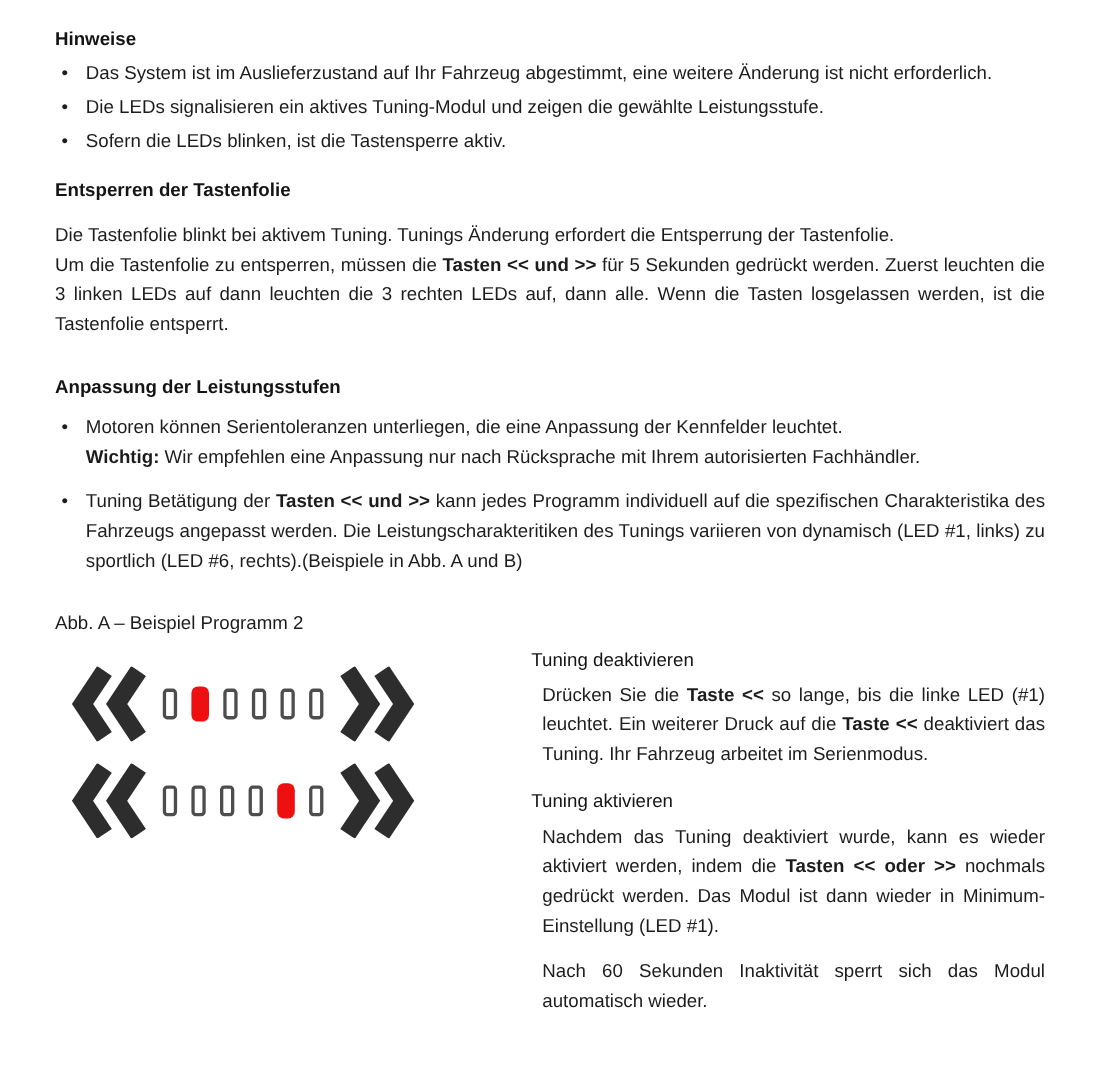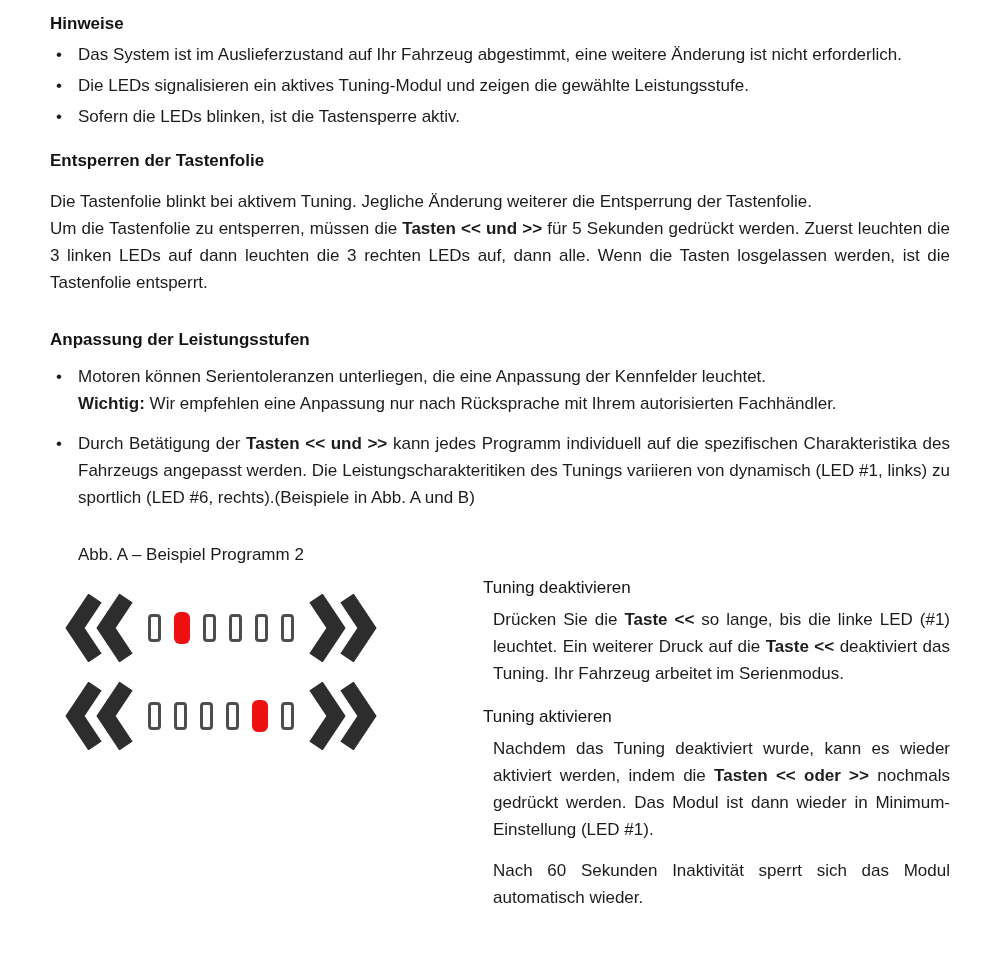--- a/index.html
+++ b/index.html
@@ -11,37 +11,37 @@
   }
   *{margin:0;padding:0;box-sizing:border-box;}
   html,body{width:1000px;height:975px;overflow:hidden;}
   body{
     background:var(--paper);
     color:var(--ink);
     font-family:"Liberation Sans", sans-serif;
     font-size:17px;
     line-height:27px;
   }
-  .page{width:1000px;height:975px;padding:10px 50px 0 50px;}
+  .page{width:1000px;height:975px;padding:22px 50px 0 50px;}
   h3{font-size:17px;font-weight:700;line-height:27px;color:#141414;}
   .sec-entsperren h3{margin-top:17px;}
   .sec-anpassung h3{margin-top:30px;}
   .sec-entsperren p{margin-top:14px;text-align:justify;}
   .bullets{margin-top:3px;}
   .bullet{position:relative;padding-left:28px;margin-top:4px;}
   .bullet .marker{position:absolute;left:6px;top:0;}
   .bullet.just{text-align:justify;}
   .sec-anpassung .bullet.first{margin-top:10px;}
   .sec-anpassung .bullet.second{margin-top:13px;}
   .b{font-weight:700;}
   
   .columns{display:flex;margin-top:30px;}
   .col-left{width:433px;flex:none;}
   .col-right{flex:1;padding-top:33px;}
-  .caption{line-height:27px;margin-left:28px;}
+  .caption{line-height:27px;}
   .caption-b{margin-top:98px;}
   .figure{display:flex;align-items:center;gap:12px;margin:26px 0 0 12px;}
   .figure-b{margin-top:20px;}
   .chev{display:block;flex:none;}
   .chev path{fill:none;stroke:var(--chev);stroke-width:16;stroke-linecap:butt;stroke-linejoin:miter;}
   .leds{display:flex;align-items:center;gap:13px;}
   .led{width:13px;height:28px;border:3px solid var(--ledline);border-radius:4px;background:#fff;flex:none;}
   .led.on{width:16px;height:32px;border:none;border-radius:6px;background:var(--red);}
   
   .col-right h4{font-size:17px;font-weight:400;line-height:27px;color:#141414;margin-bottom:5px;}
@@ -67,35 +67,35 @@
       </div>
       <div class="bullet">
         <span class="marker">•</span>
         <span>Sofern die LEDs blinken, ist die Tastensperre aktiv.</span>
       </div>
     </div>
   </section>
 
   <section class="sec-entsperren">
     <h3>Entsperren der Tastenfolie</h3>
-    <p><span>Die Tastenfolie blinkt bei aktivem Tuning. Jegliche Änderung weiterer die Entsperrung der Tastenfolie.</span><br>
+    <p><span>Die Tastenfolie blinkt bei aktivem Tuning. Tunings Änderung erfordert die Entsperrung der Tastenfolie.</span><br>
       <span>Um die Tastenfolie zu entsperren, müssen die </span><span class="b">Tasten &lt;&lt; und &gt;&gt;</span><span> für 5 Sekunden gedrückt werden. Zuerst leuchten die 3 linken LEDs auf dann leuchten die 3 rechten LEDs auf, dann alle. Wenn die Tasten losgelassen werden, ist die Tastenfolie entsperrt.</span></p>
   </section>
 
   <section class="sec-anpassung">
     <h3>Anpassung der Leistungsstufen</h3>
     <div class="bullets">
       <div class="bullet first">
         <span class="marker">•</span>
         <span>Motoren können Serientoleranzen unterliegen, die eine Anpassung der Kennfelder leuchtet.</span><br>
         <span class="b">Wichtig:</span><span> Wir empfehlen eine Anpassung nur nach Rücksprache mit Ihrem autorisierten Fachhändler.</span>
       </div>
       <div class="bullet second just">
         <span class="marker">•</span>
-        <span>Durch Betätigung der </span><span class="b">Tasten &lt;&lt; und &gt;&gt;</span><span> kann jedes Programm individuell auf die spezifischen Charakteristika des Fahrzeugs angepasst werden. Die Leistungscharakteritiken des Tunings variieren von dynamisch (LED #1, links) zu sportlich (LED #6, rechts).(Beispiele in Abb. A und B)</span>
+        <span>Tuning Betätigung der </span><span class="b">Tasten &lt;&lt; und &gt;&gt;</span><span> kann jedes Programm individuell auf die spezifischen Charakteristika des Fahrzeugs angepasst werden. Die Leistungscharakteritiken des Tunings variieren von dynamisch (LED #1, links) zu sportlich (LED #6, rechts).(Beispiele in Abb. A und B)</span>
       </div>
     </div>
   </section>
 
   <div class="columns">
 
     <div class="col-left">
       <p class="caption">Abb. A – Beispiel Programm 2</p>
 
       <div class="figure figure-a">

